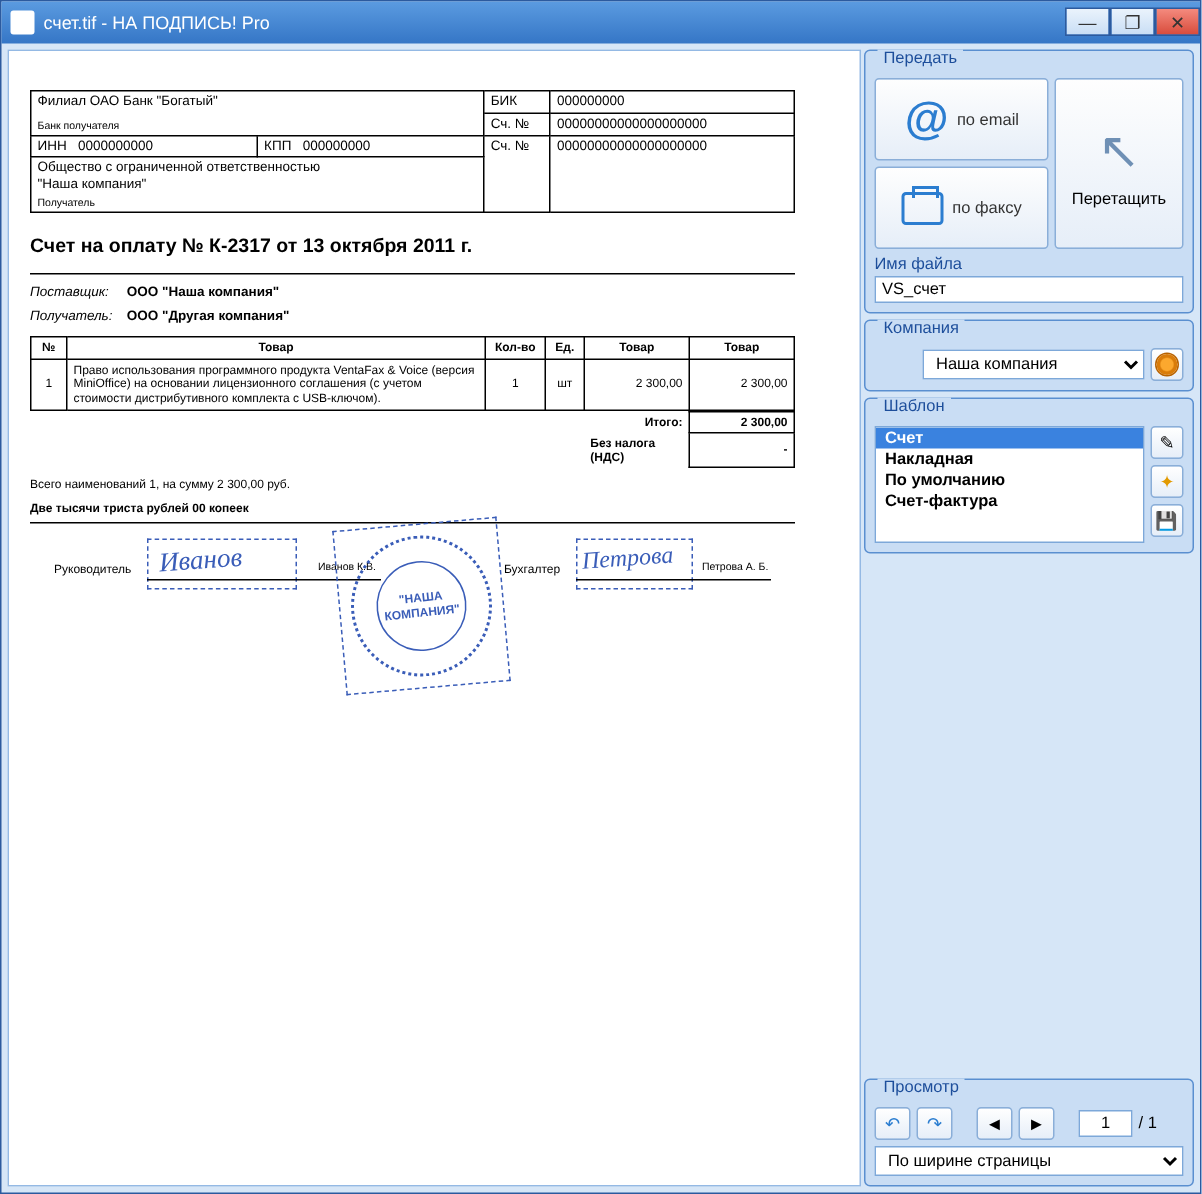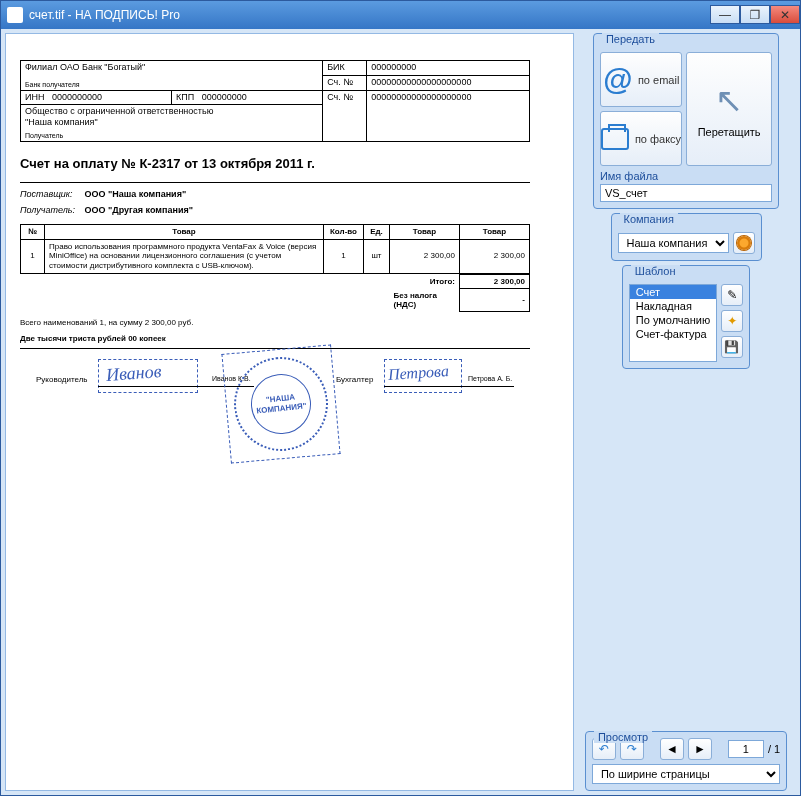--- a/index.html
+++ b/index.html
@@ -103,21 +103,20 @@
   }
   .seal-inner { border: 1px solid #3a5db8; border-radius: 50%; width: 60px; height: 60px; display:flex;align-items:center;justify-content:center; font-weight:bold;}
 
   
   .side {
     width: 220px;
     display: flex;
     flex-direction: column;
     gap: 4px;
     min-height: 0;
-    align-items: center;
   }
   .group {
     border: 1px solid #5a8fd0;
     border-radius: 4px;
     background: #c9ddf4;
     padding: 18px 6px 6px;
     position: relative;
   }
   .group-title {
     position: absolute;
@@ -156,30 +155,30 @@
   }
   .icon-at { color:#2b7dd0; font-size: 30px; font-weight:bold; font-style:italic;}
   .icon-printer { width:28px;height:22px;border:2px solid #2b7dd0;border-radius:3px;position:relative;}
   .icon-printer::before{content:"";position:absolute;top:-6px;left:5px;width:14px;height:6px;border:2px solid #2b7dd0;border-bottom:none;}
   .icon-cursor { font-size: 34px; color:#6f90b5; }
 
   label.fld { display:block; font-size:11px; color:#1d4e9b; margin: 4px 0 2px; }
   input.txt, select.sel {
     width: 100%; border:1px solid #7da8d9; font-size:11px; padding:2px 4px; background:#fff;
   }
-  .row-with-btn { display:flex; gap:4px; align-items:center; }
+  .row-with-btn { display:flex; gap:4px; align-items:center;margin-left:32px; }
   .row-with-btn select { flex:1; }
   .mini-btn {
     width:22px;height:22px;border:1px solid #8aaed8;border-radius:3px;
     background:linear-gradient(#fff,#e6eef8);display:flex;align-items:center;justify-content:center;
     cursor:pointer; font-size:12px;
   }
   .tpl-body { display:flex; gap:4px; }
   .tpl-list {
-    flex:1; background:#fff; border:1px solid #7da8d9; height:78px; overflow:auto;
+    flex:1; background:#fff; border:1px solid #7da8d9; height:78px; overflow:auto;font-weight:bold;
   }
   .tpl-item { padding:1px 6px; font-size:11px; cursor:pointer; }
   .tpl-item.sel { background:#3a82df; color:#fff; }
   .tpl-btns { display:flex; flex-direction:column; gap:4px; }
 
   .side-spacer { flex:1; }
 
   .pager { display:flex; gap:4px; align-items:center; }
   .pager .mini-btn { width:24px;height:22px; }
   .page-input { width:36px; text-align:center; border:1px solid #7da8d9; font-size:11px; padding:2px; background:#fff;}
@@ -367,21 +366,21 @@
               </div>
             <div class="mini-btn">
                 <span>💾</span>
               </div>
           </div>
         </div>
       </div>
 
       <div class="side-spacer"></div>
 
-      <div class="group" style="padding-top:6px">
+      <div class="group" style="padding-top:18px">
         <span class="group-title">Просмотр</span>
         <div class="pager" style="margin-bottom:4px">
           <div class="mini-btn">
               <span style="color:#2b7dd0">↶</span>
             </div>
           <div class="mini-btn">
               <span style="color:#2b7dd0">↷</span>
             </div>
           <div style="width:8px"></div>
           <div class="mini-btn">

